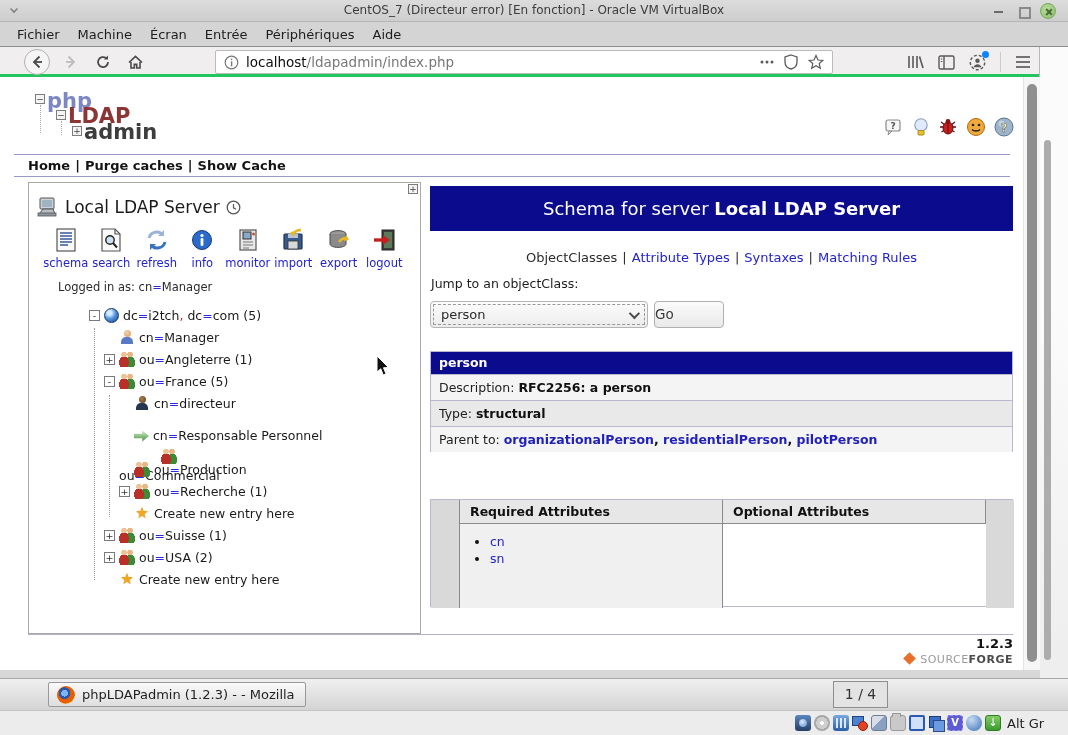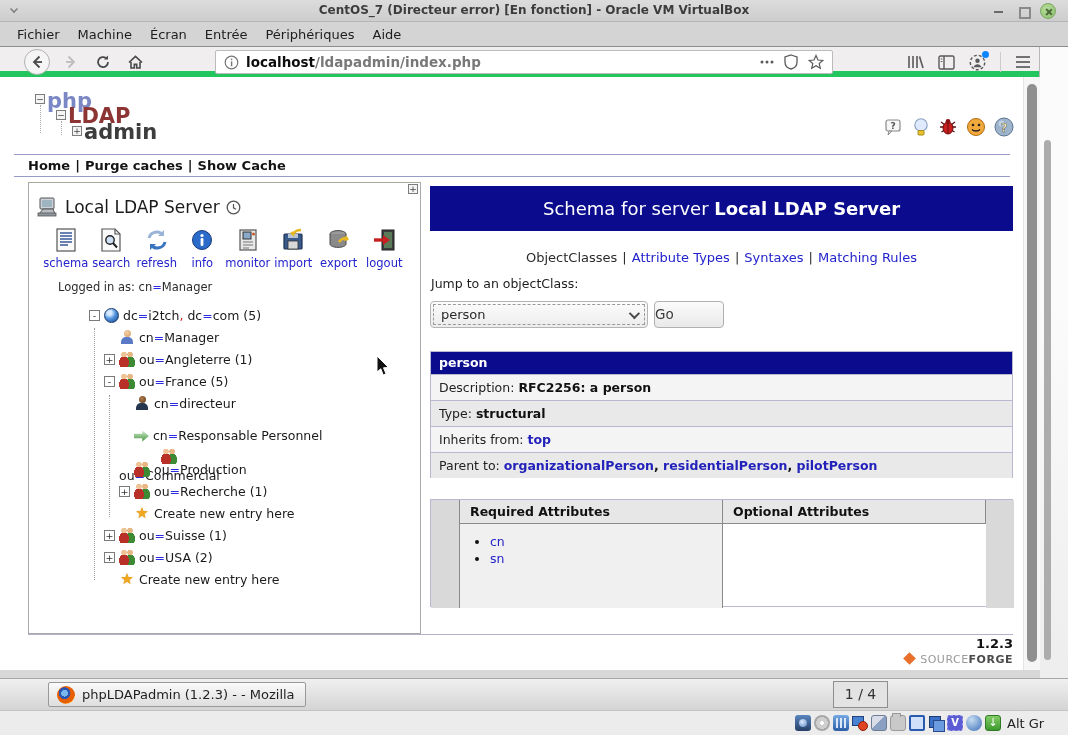--- a/index.html
+++ b/index.html
@@ -3,41 +3,41 @@
 <meta charset="utf-8">
 <style>
   * { box-sizing: border-box; margin: 0; padding: 0; }
   html,body { width:1068px; height:735px; }
   body { font-family:"DejaVu Sans",sans-serif; background:#cfcfcf; overflow:hidden; }
   .stage { position:relative; width:1068px; height:735px; overflow:hidden; background:#d6d6d6; }
   .abs { position:absolute; }
 
   
   .titlebar { left:0; top:0; width:1068px; height:22px; background:linear-gradient(#dcdcdc,#cdcdcd); border-bottom:1px solid #b5b5b5; }
-  .titlebar .title { position:absolute; left:0; right:0; top:3px; text-align:center; font-size:12px; font-weight:bold; color:#3c3c3c; }
+  .titlebar .title { position:absolute; left:0; right:0; top:3px; text-align:center; font-size:12px; font-weight:normal; color:#3c3c3c; }
   .tb-chevron { position:absolute; left:10px; top:5px; width:8px; height:8px; }
   .tb-chevron::before { content:""; position:absolute; left:0; top:0; width:6px; height:6px; border-right:2px solid #7a7a7a; border-bottom:2px solid #7a7a7a; transform:rotate(45deg) scale(.7); }
   .wc { position:absolute; top:4px; width:14px; height:14px; }
   .wc-min { right:62px; } .wc-min::before { content:""; position:absolute; left:2px; top:7px; width:9px; height:2px; background:#6a6a6a; }
   .wc-restore { right:38px; } .wc-restore::before { content:""; position:absolute; left:3px; top:3px; width:8px; height:8px; border:2px solid #8a8a8a; }
   .wc-close { right:12px; width:16px; height:16px; top:3px; border-radius:50%; background:radial-gradient(circle at 40% 35%,#b6dd9a,#8cc070); border:1px solid #7aa85c; }
   .wc-close::before,.wc-close::after { content:""; position:absolute; left:7px; top:3.5px; width:1.6px; height:8px; background:#4c6c38; }
   .wc-close::before { transform:rotate(45deg);} .wc-close::after { transform:rotate(-45deg);}
 
   .menubar { left:0; top:22px; width:1068px; height:25px; background:#d4d4d4; border-bottom:1px solid #8c8c8c; padding-left:8px; display:flex; align-items:center; }
   .menubar .mi { font-size:13px; color:#1d1d1d; padding:3px 9px; }
 
   
   .guest-bg { left:0; top:47px; width:1068px; height:663px; background:#d8d8d8; }
   .desktop-strip { left:1040px; top:47px; width:28px; height:663px; background:linear-gradient(#fbfbfb 0 40%, #ececec); }
   .bg-scroll { left:1044px; top:140px; width:7px; height:520px; background:#acacac; border-radius:4px; }
 
   
   .ff-window { left:0; top:47px; width:1040px; height:623px; background:#fff; border-right:1px solid #b8b8b8; }
-  .ff-toolbar { position:absolute; left:0; top:0; width:100%; height:30px; background:#f0eeee; border-bottom:6px solid #22c55e;font-weight:bold; }
+  .ff-toolbar { position:absolute; left:0; top:0; width:100%; height:30px; background:#f0eeee; border-bottom:3px solid #22c55e; }
   .navbtn { position:absolute; top:2px; width:26px; height:26px; display:flex; align-items:center; justify-content:center; }
   .back-circle { left:24px; border:1px solid #b2b2b2; border-radius:50%; background:#f6f5f5; }
   .urlbar { position:absolute; left:215px; top:3px; width:618px; height:24px; background:#fff; border:1px solid #bbb; border-radius:2px; display:flex; align-items:center; padding:0 8px; }
   .urlbar .host { font-size:13.5px; color:#0c0c0d; margin-left:7px; }
   .urlbar .path { font-size:13.5px; color:#787878; }
   .urlbar .spacer { flex:1; }
   .urlbar .ubi { margin-left:10px; display:flex; align-items:center; }
   .ff-right { position:absolute; top:2px; right:8px; display:flex; align-items:center; gap:14px; height:26px; }
   .vsep { width:1px; height:20px; background:#ccc; }
   .acct-dot { position:absolute; right:-3px; top:-3px; width:7px; height:7px; border-radius:50%; background:#0a84ff; }
@@ -515,21 +515,20 @@
           <span class="val">person</span>
           <span class="chev"></span>
         </div>
         <div class="gtkbtn">Go</div>
 
         <div class="schema-tbl">
           <div class="s-head">person</div>
           <div id="schema-rows">
               <div class="s-row"><span>Description: </span><span class="b">RFC2256: a person</span></div>
               <div class="s-row"><span>Type: </span><span class="b">structural</span></div>
-              <div class="s-row"><span>Inherits from: </span><span class="l">top</span></div>
               <div class="s-row"><span>Parent to: </span><span class="l">organizationalPerson</span><span class="b">, </span><span class="l">residentialPerson</span><span class="b">, </span><span class="l">pilotPerson</span></div>
             </div>
         </div>
 
         <div class="attr-tbl" style="top:313px">
           <div class="a-side"></div>
           <div class="a-head">Required Attributes</div>
           <div class="a-head h2">Optional Attributes</div>
           <div class="a-side" style="grid-column:4"></div>
           <ul class="a-body" id="req-list">

